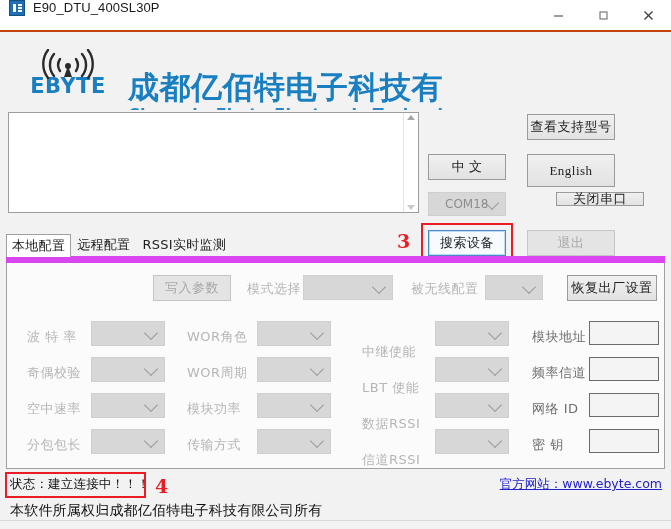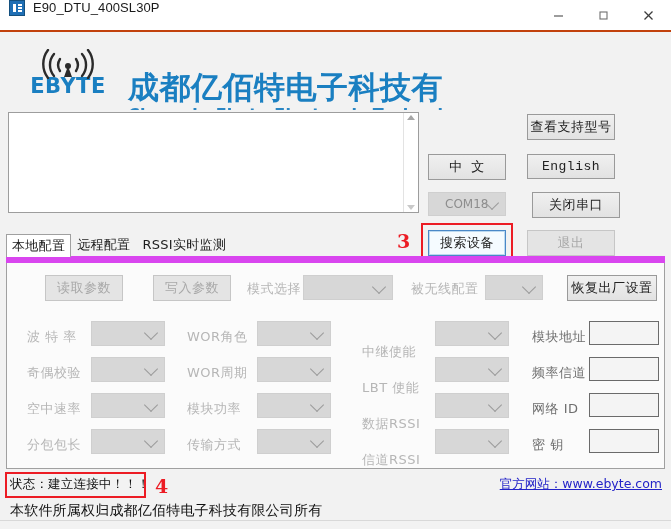--- a/index.html
+++ b/index.html
@@ -131,21 +131,21 @@
     letter-spacing: .3px;
     white-space: nowrap;
   }
 
   
   .btn {
     background: linear-gradient(#f0f0f0, #e2e2e2);
     border: 1px solid #9a9a9a;
     color: #222222;
     font-size: 13px;
-    font-family: Liberation Mono, monospace;
+    font-family: Liberation Serif, serif;
     display: flex;
     align-items: center;
     justify-content: center;
     box-sizing: border-box;
     white-space: nowrap;
     letter-spacing: .5px;
   }
   .btn.disabled {
     color: #a8a8a8;
     background: #e4e4e4;
@@ -236,23 +236,23 @@
   .sb-arrow {
     width: 0; height: 0;
     border-left: 4px solid transparent;
     border-right: 4px solid transparent;
   }
   .sb-up { border-bottom: 5px solid #a6a6a6; }
   .sb-dn { border-top: 5px solid #c9c9c9; }
 
   .btn-support { position: absolute; left: 527px; top: 4px;  width: 88px; height: 26px; }
   .btn-cn      { position: absolute; left: 428px; top: 44px; width: 78px; height: 26px; }
-  .btn-en      { position: absolute; left: 527px; top: 44px; width: 88px; height: 25px; }
+  .btn-en      { position: absolute; left: 527px; top: 44px; width: 88px; height: 33px; }
   .cmb-port    { position: absolute; left: 428px; top: 82px; width: 78px; height: 24px; }
-  .btn-close   { position: absolute; left: 532px; top: 82px; width: 88px; height: 26px; }
+  .btn-close   { position: absolute; left: 556px; top: 82px; width: 88px; height: 14px; }
   .btn-search  { position: absolute; left: 428px; top: 120px; width: 78px; height: 26px; }
   .btn-exit    { position: absolute; left: 527px; top: 120px; width: 88px; height: 26px; }
 
   
   .anno-box {
     position: absolute;
     border: 2px solid #ec1c24;
     box-sizing: border-box;
     pointer-events: none;
   }
@@ -464,21 +464,20 @@
 
   <div class="tabstrip">
     <div class="tab active">本地配置</div>
     <div class="tab">远程配置</div>
     <div class="tab">RSSI实时监测</div>
   </div>
 
   <div class="panel">
 
     <div class="row-top">
-      <div class="btn btn-read disabled">读取参数</div>
       <div class="btn btn-write disabled">写入参数</div>
       <div class="lbl lbl-mode">模式选择</div>
       <div class="combo cmb-mode">
         <span class="cval"></span>
         <span class="carrow"></span>
       </div>
       <div class="lbl lbl-wless">被无线配置</div>
       <div class="combo cmb-wless">
         <span class="cval"></span>
         <span class="carrow"></span>

